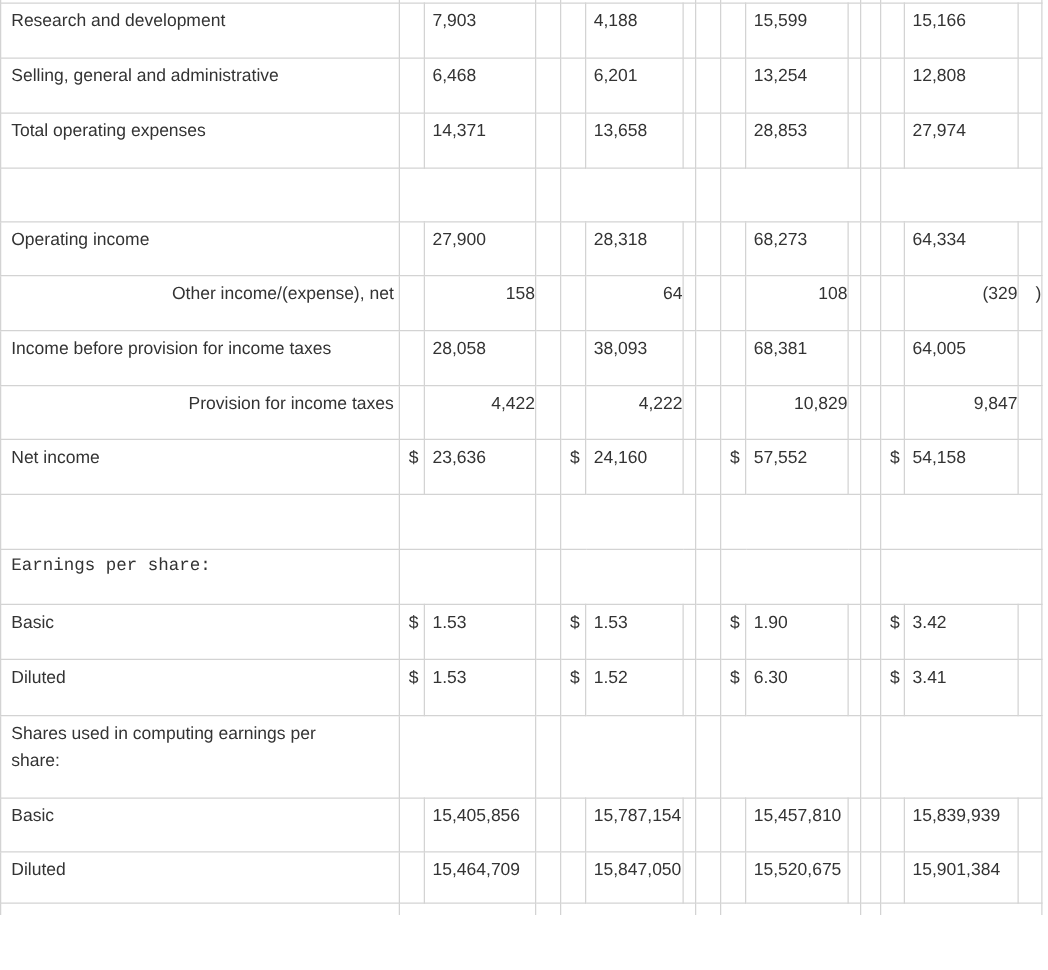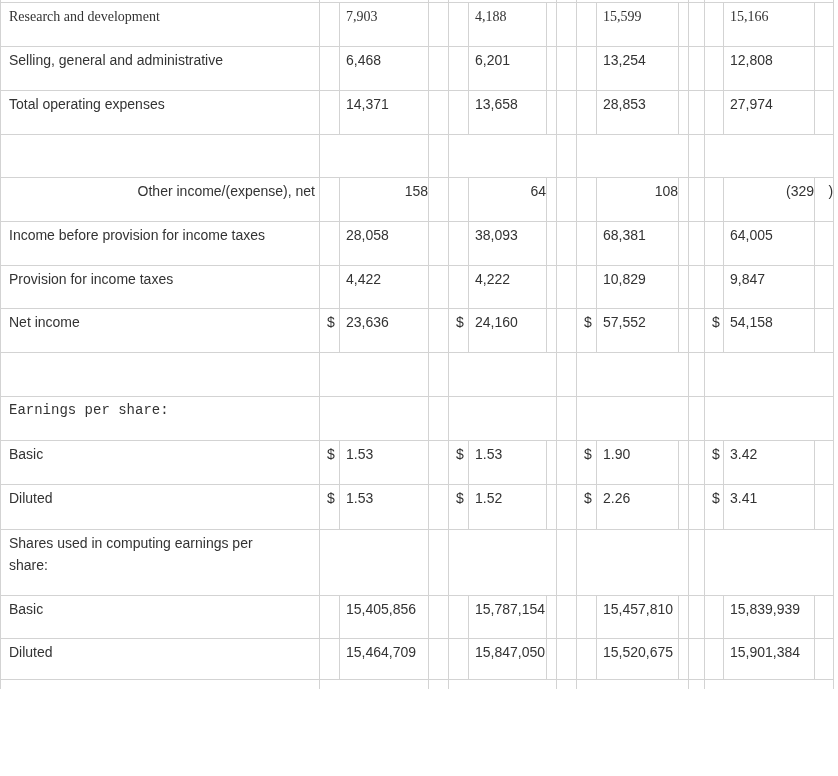--- a/index.html
+++ b/index.html
@@ -56,21 +56,21 @@
         <tr class="partial-top" style="height: 2px;">
           <td class="lbl"></td>
           <td class="gap" colspan="2"></td>
           <td class="par"></td>
           <td class="gap" colspan="3"></td>
           <td class="par"></td>
           <td class="gap" colspan="3"></td>
           <td class="par"></td>
           <td class="gap" colspan="3"></td>
         </tr>
-        <tr style="height: 44px; font-family: Liberation Serif, serif;">
+        <tr style="height: 44px;">
           <td class="lbl">Research and development</td>
           <td class="usd"></td>
           <td class="val">7,903</td>
           <td class="par"></td>
           <td class="usd"></td>
           <td class="val">4,188</td>
           <td class="par"></td>
           <td class="gap"></td>
           <td class="usd"></td>
           <td class="val">15,599</td>
@@ -117,20 +117,37 @@
         <tr style="height: 43px;">
           <td class="lbl"></td>
           <td class="gap" colspan="2"></td>
           <td class="par"></td>
           <td class="gap" colspan="3"></td>
           <td class="par"></td>
           <td class="gap" colspan="3"></td>
           <td class="par"></td>
           <td class="gap" colspan="3"></td>
         </tr>
+        <tr style="height: 43px;">
+          <td class="lbl">Operating income</td>
+          <td class="usd"></td>
+          <td class="val">27,900</td>
+          <td class="par"></td>
+          <td class="usd"></td>
+          <td class="val">28,318</td>
+          <td class="par"></td>
+          <td class="gap"></td>
+          <td class="usd"></td>
+          <td class="val">68,273</td>
+          <td class="par"></td>
+          <td class="gap"></td>
+          <td class="usd"></td>
+          <td class="val">64,334</td>
+          <td class="par"></td>
+        </tr>
         <tr style="height: 44px; text-align: right;">
           <td class="lbl">Other income/(expense), net</td>
           <td class="usd"></td>
           <td class="val">158</td>
           <td class="par"></td>
           <td class="usd"></td>
           <td class="val">64</td>
           <td class="par"></td>
           <td class="gap"></td>
           <td class="usd"></td>
@@ -151,21 +168,21 @@
           <td class="par"></td>
           <td class="gap"></td>
           <td class="usd"></td>
           <td class="val">68,381</td>
           <td class="par"></td>
           <td class="gap"></td>
           <td class="usd"></td>
           <td class="val">64,005</td>
           <td class="par"></td>
         </tr>
-        <tr style="height: 43px;">
+        <tr style="height: 43px; text-align: right;">
           <td class="lbl">Provision for income taxes</td>
           <td class="usd"></td>
           <td class="val">4,422</td>
           <td class="par"></td>
           <td class="usd"></td>
           <td class="val">4,222</td>
           <td class="par"></td>
           <td class="gap"></td>
           <td class="usd"></td>
           <td class="val">10,829</td>
@@ -232,21 +249,21 @@
         <tr style="height: 45px;">
           <td class="lbl">Diluted</td>
           <td class="usd">$</td>
           <td class="val">1.53</td>
           <td class="par"></td>
           <td class="usd">$</td>
           <td class="val">1.52</td>
           <td class="par"></td>
           <td class="gap"></td>
           <td class="usd">$</td>
-          <td class="val">2.26</td>
+          <td class="val">6.30</td>
           <td class="par"></td>
           <td class="gap"></td>
           <td class="usd">$</td>
           <td class="val">3.41</td>
           <td class="par"></td>
         </tr>
         <tr style="height: 66px;">
           <td class="lbl">
             <div>Shares used in computing earnings per</div>
             <div class="l2">share:</div>

